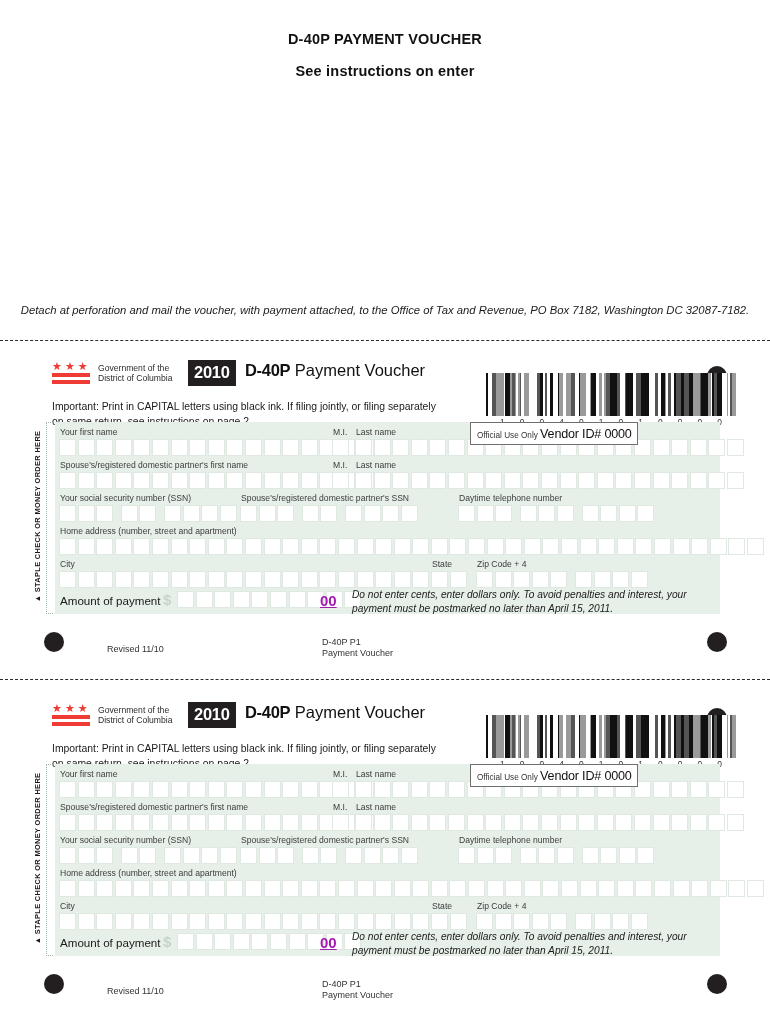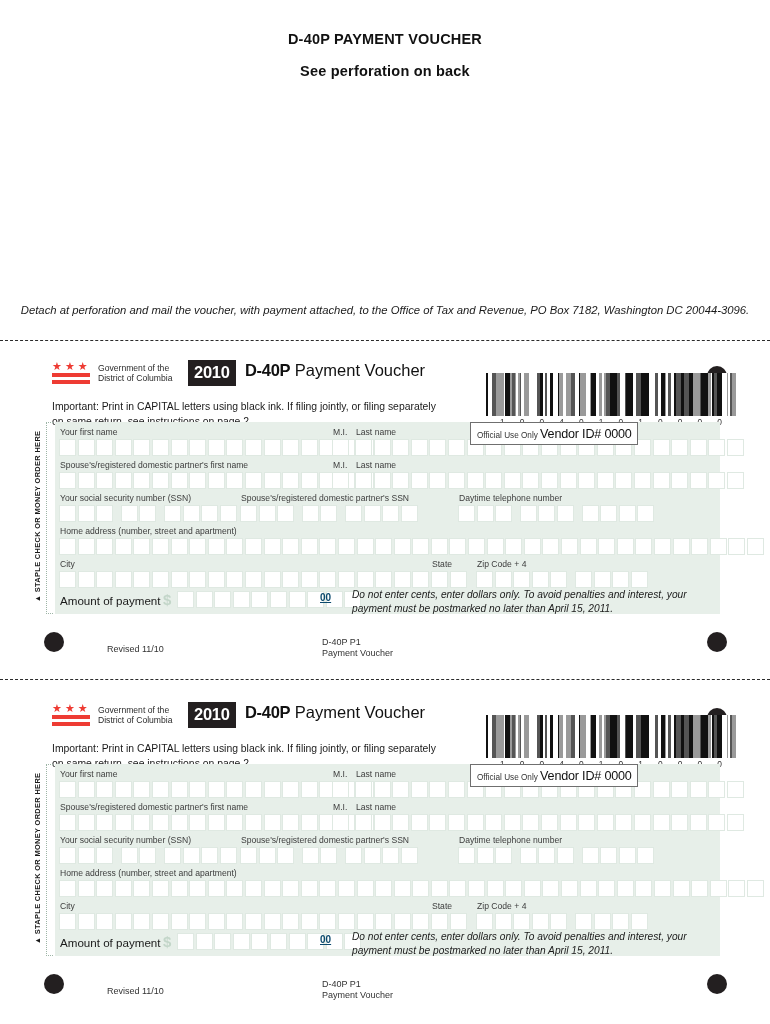--- a/index.html
+++ b/index.html
@@ -149,43 +149,43 @@
     white-space: nowrap;
   }
   .oub .small { font-size: 8.2px; color: #333; margin-top: 20px; }
   .oub .big { font-size: 12.6px; color: #111; letter-spacing: -.2px; }
 
   
   .amount-label { position: absolute; font-size: 11.6px; color: #1a1a1a; }
   .dollar {
     position: absolute; font-size: 15px; color: #c3d6c9; font-weight: bold;
   }
-  .cents { position: absolute; font-size: 10px; font-weight: bold; color: #0c4a6e; text-decoration: underline; }
+  .cents { position: absolute; font-size: 15px; font-weight: bold; color: #a21caf; text-decoration: underline; }
   .note {
     position: absolute; font-style: italic; font-size: 10.2px;
     line-height: 13.5px; color: #1a1a1a; width: 350px;
   }
 
   
   .revised {
     position: absolute; font-size: 9px; color: #333;
   }
   .vfoot {
     position: absolute; font-size: 9px; color: #333; line-height: 11px;
   }
 </style>
 </head>
 <body>
 
 <div class="page-head">
   <div class="title">D-40P PAYMENT VOUCHER</div>
-  <div class="subtitle">See perforation on back</div>
+  <div class="subtitle">See instructions on enter</div>
 </div>
 
-<div class="detach-line">Detach at perforation and mail the voucher, with payment attached, to the Office of Tax and Revenue, PO Box 7182, Washington DC 20044-3096.</div>
+<div class="detach-line">Detach at perforation and mail the voucher, with payment attached, to the Office of Tax and Revenue, PO Box 7182, Washington DC 32087-7182.</div>
 
 <div class="perf p1"></div>
 <div class="perf p2"></div>
 
 <div class="voucher v1">
     <div class="dot tr"></div>
     <div class="dot bl"></div>
     <div class="dot br"></div>
     <div class="vhead">
       <div class="logo-wrap">

